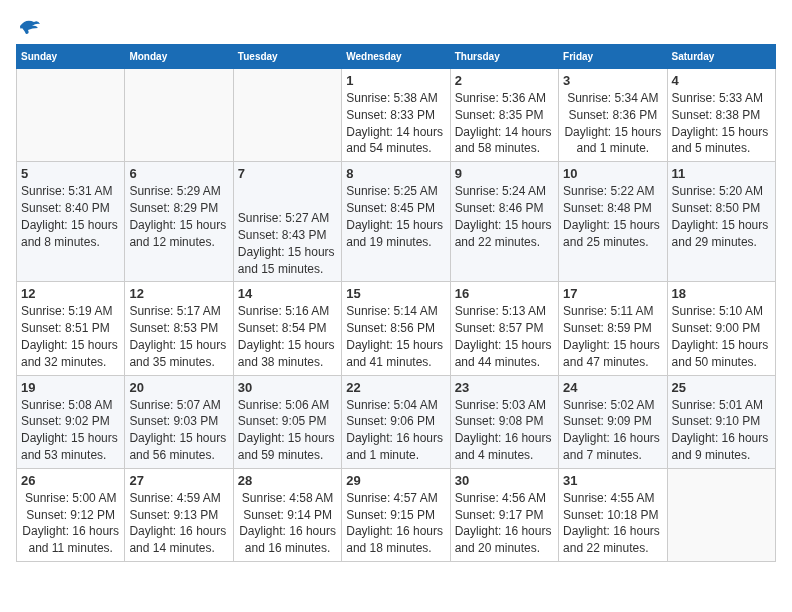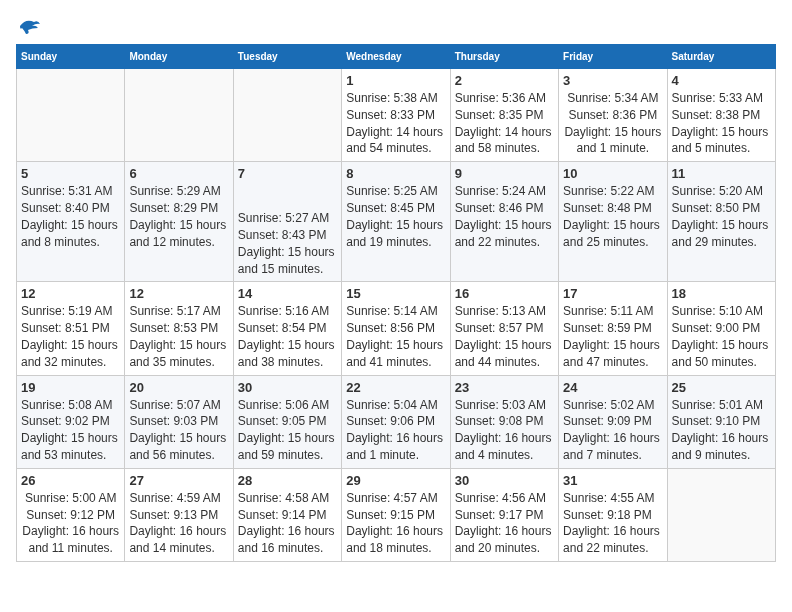--- a/index.html
+++ b/index.html
@@ -322,21 +322,21 @@
         </td>
         <td>
           <span class="day-num">27</span>
           <div class="day-info" style="white-space: pre-line;">Sunrise: 4:59 AM
 Sunset: 9:13 PM
 Daylight: 16 hours
 and 14 minutes.</div>
         </td>
         <td>
           <span class="day-num">28</span>
-          <div class="day-info" style="white-space: pre-line;">Sunrise: 4:58 AM
+          <div class="day-info" style="white-space: pre-line; text-align: center;">Sunrise: 4:58 AM
 Sunset: 9:14 PM
 Daylight: 16 hours
 and 16 minutes.</div>
         </td>
         <td>
           <span class="day-num">29</span>
           <div class="day-info" style="white-space: pre-line;">Sunrise: 4:57 AM
 Sunset: 9:15 PM
 Daylight: 16 hours
 and 18 minutes.</div>
@@ -344,20 +344,20 @@
         <td>
           <span class="day-num">30</span>
           <div class="day-info" style="white-space: pre-line;">Sunrise: 4:56 AM
 Sunset: 9:17 PM
 Daylight: 16 hours
 and 20 minutes.</div>
         </td>
         <td>
           <span class="day-num">31</span>
           <div class="day-info" style="white-space: pre-line;">Sunrise: 4:55 AM
-Sunset: 9:18 PM
+Sunset: 10:18 PM
 Daylight: 16 hours
 and 22 minutes.</div>
         </td>
         <td class="empty-cell"></td>
       </tr>
     </tbody>
 </table>
 
 </body></html>

